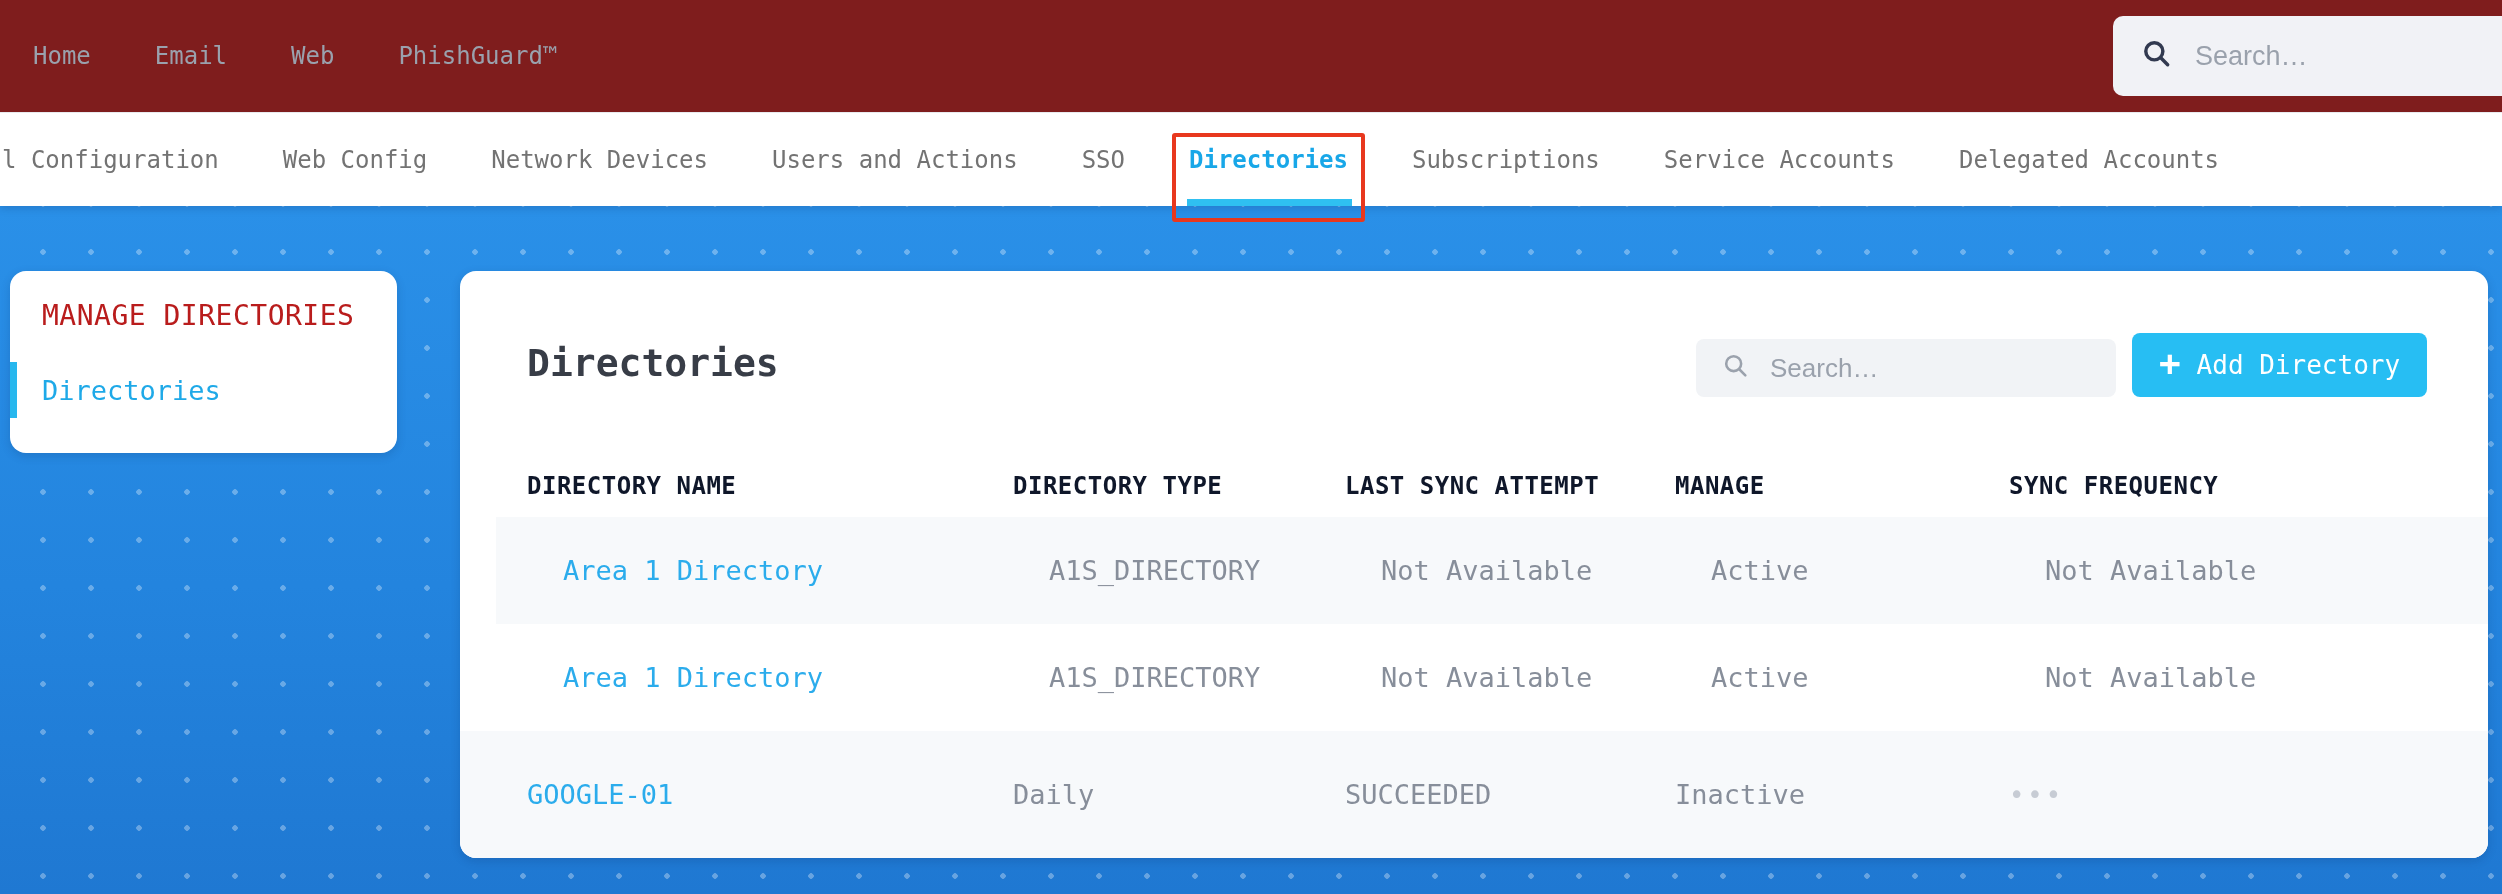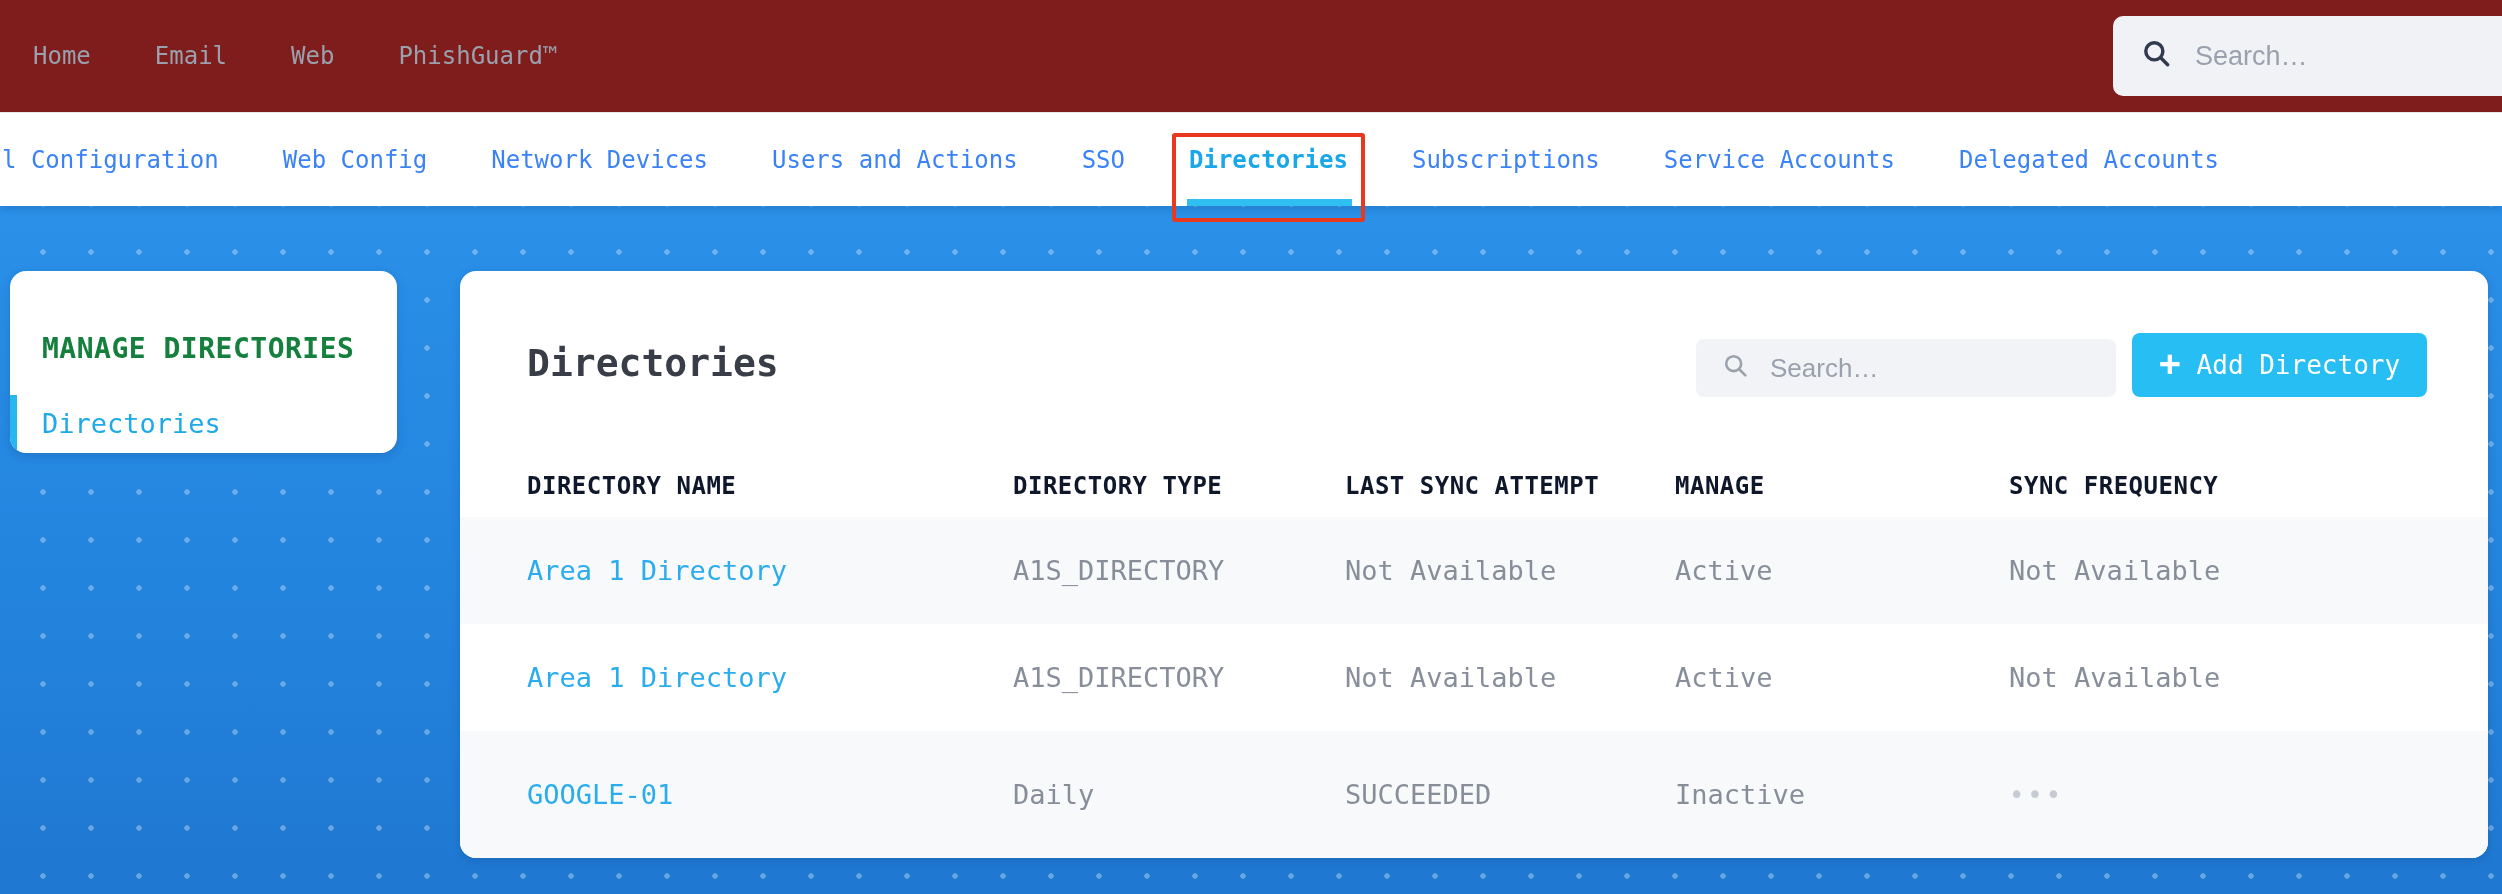--- a/index.html
+++ b/index.html
@@ -37,21 +37,21 @@
 
   
   .nav2 {
     position: absolute; top: 112px; left: 0; right: 0; height: 94px;
     background: #ffffff; border-top: 1px solid #e8eaee;
     display: flex; align-items: stretch; gap: 64px; padding-left: 2px;
     z-index: 5; box-shadow: 0 3px 7px rgba(20, 60, 120, 0.22);
   }
   .nav2-item {
     display: flex; align-items: center; position: relative;
-    font-size: 24px; font-weight: 500; color: #3b82f6; cursor: pointer;
+    font-size: 24px; font-weight: 500; color: #737373; cursor: pointer;
     white-space: nowrap;
   }
   .nav2-item.active { color: #18a7e8; font-weight: 700; }
   .nav2-item.active::after {
     content: ""; position: absolute; left: -2px; right: -4px; bottom: 0;
     height: 7px; background: #2fc0f1;
   }
 
   
   .annot {
@@ -71,22 +71,22 @@
   }
 
   
   .side-card {
     position: absolute; left: 10px; top: 65px; width: 387px; height: 182px;
     background: #ffffff; border-radius: 16px;
     box-shadow: 0 3px 10px rgba(10, 40, 90, 0.18);
     overflow: hidden;
   }
   .side-title {
-    margin: 61px 0 0 32px; font-size: 28px; font-weight: 700;
-    color: #15803d; letter-spacing: 0.5px; white-space: nowrap;
+    margin: 28px 0 0 32px; font-size: 28px; font-weight: 400;
+    color: #b91c1c; letter-spacing: 0.5px; white-space: nowrap;
   }
   .side-item {
     position: relative; margin-top: 30px; height: 56px;
     display: flex; align-items: center; cursor: pointer;
   }
   .side-item-bar {
     position: absolute; left: 0; top: 0; bottom: 0; width: 7px;
     background: #27b7ee;
   }
   .side-item-label {
@@ -130,21 +130,21 @@
   }
   .td { font-size: 27px; font-weight: 500; color: #878e9a; white-space: nowrap; }
   .c-name   { width: 486px; }
   .c-type   { width: 332px; }
   .c-sync   { width: 330px; }
   .c-status { width: 334px; }
   .c-freq   { width: 346px; }
   .c-act    { flex: 1; }
   .row-1, .row-3 { background: #f7f9fb; }
   .row-2 { background: #ffffff; }
-  .row-1, .row-2 { height: 107px; }
+  .row-1, .row-2 { height: 107px; margin-left: 36px; }
   .row-3 { height: 127px; align-items: center; }
   .dir-link { color: #2bacec; cursor: pointer; }
   .menu-dots {
     color: #c7ccd4; font-size: 26px; letter-spacing: 3px; cursor: pointer;
     font-family: "DejaVu Sans", sans-serif;
   }
 </style>
 </head>
 <body>
 

